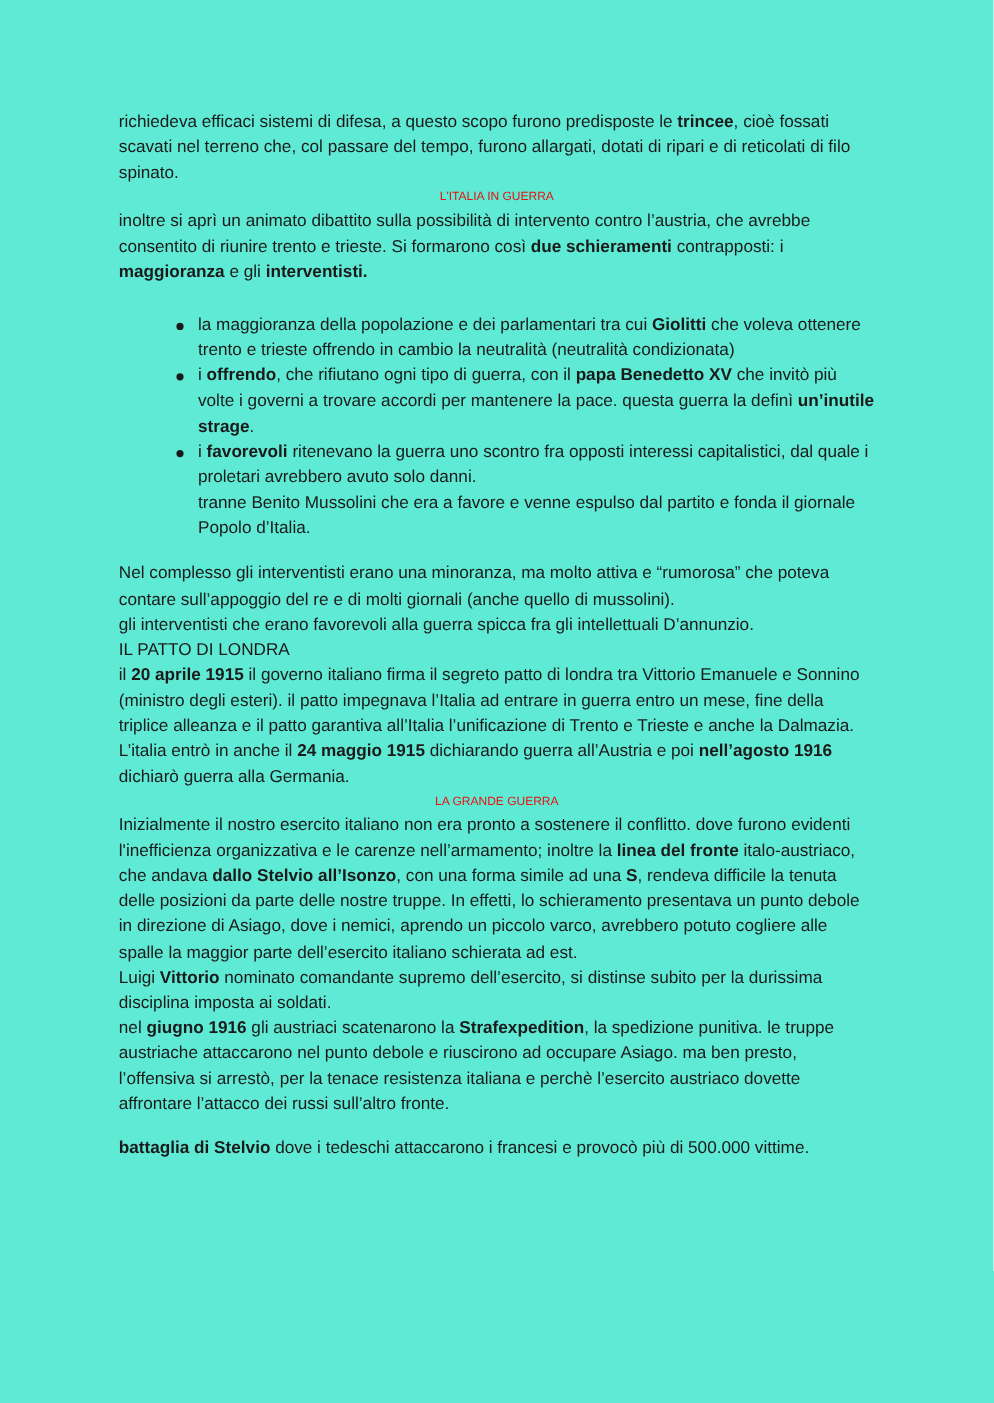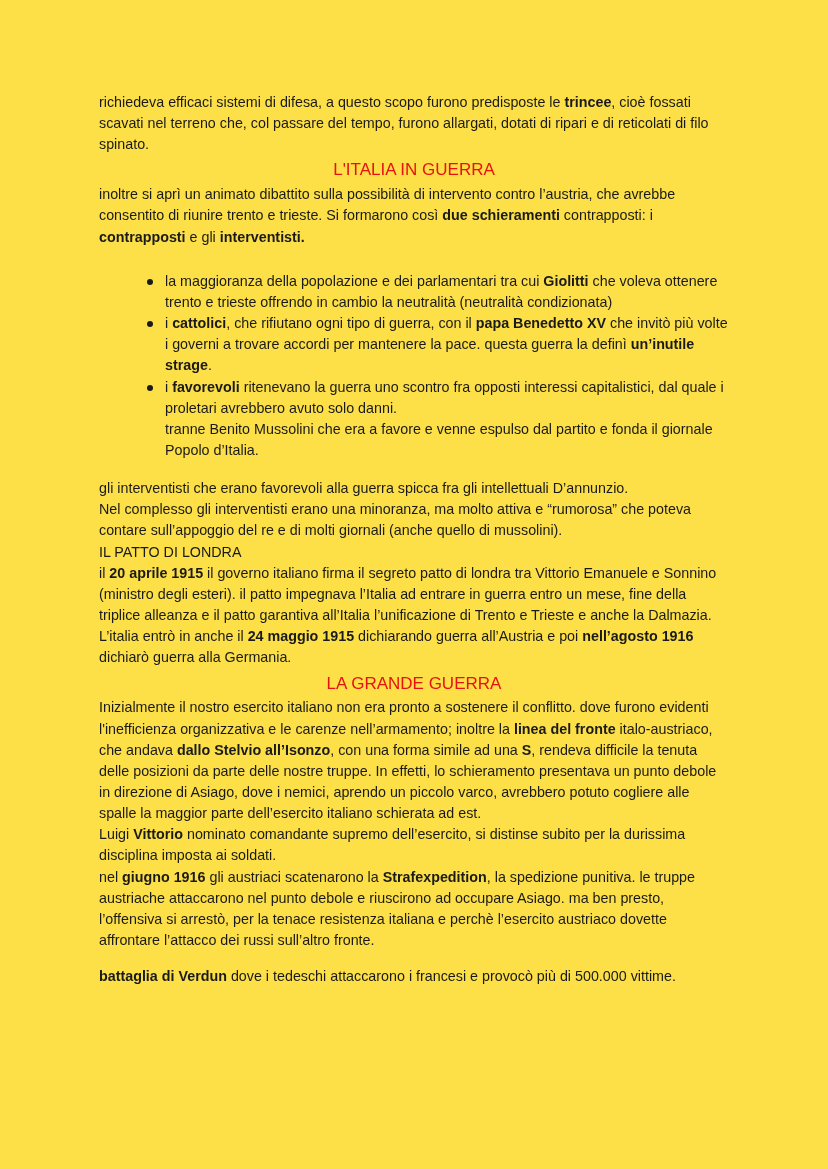--- a/index.html
+++ b/index.html
@@ -12,40 +12,40 @@
     height: 1169px;
     font-family: "Liberation Sans", sans-serif;
     color: #000000;
   }
   .page {
     position: relative;
     width: 828px;
     height: 1169px;
     box-sizing: border-box;
     padding: 92px 99px 0 99px;
-    background: #fde047;
+    background: #5eead4;
   }
   .doc {
     width: 630px;
     font-size: 14.3px;
     line-height: 1.48;
     color: #1a1a1a;
   }
   p {
     margin: 0;
   }
   .para {
     margin: 0 0 0 0;
     text-align: left;
   }
   .heading-red {
     color: #e8110f;
     text-align: center;
     margin: 3px 0 2px 0;
-    font-size: 17px;
+    font-size: 10px;
     line-height: 1.4;
   }
   .spacer-md { height: 15px; }
   .spacer-lg { height: 17px; }
   b, .b { font-weight: bold; }
   ul.bullets {
     margin: 8px 0 0 0;
     padding-left: 48px;
     list-style: none;
   }
@@ -69,49 +69,49 @@
 <body>
 
 <div class="page">
   <div class="doc">
 
     <p class="para"><span>richiedeva efficaci sistemi di difesa, a questo scopo furono predisposte le </span><b>trincee</b><span>, cioè fossati scavati nel terreno che, col passare del tempo, furono allargati, dotati di ripari e di reticolati di filo spinato.</span></p>
 
     <p class="heading-red">L'ITALIA IN GUERRA</p>
 
 
-    <p class="para"><span>inoltre si aprì un animato dibattito sulla possibilità di intervento contro l’austria, che avrebbe consentito di riunire trento e trieste. Si formarono così </span><b>due schieramenti</b><span> contrapposti: i </span><b>contrapposti</b><span> e gli </span><b>interventisti.</b></p>
+    <p class="para"><span>inoltre si aprì un animato dibattito sulla possibilità di intervento contro l’austria, che avrebbe consentito di riunire trento e trieste. Si formarono così </span><b>due schieramenti</b><span> contrapposti: i </span><b>maggioranza</b><span> e gli </span><b>interventisti.</b></p>
 
     <div class="spacer-md"></div>
 
 
     <ul class="bullets">
       <li><span>la maggioranza della popolazione e dei parlamentari tra cui </span><b>Giolitti</b><span> che voleva ottenere trento e trieste offrendo in cambio la neutralità (neutralità condizionata)</span></li>
-      <li><span>i </span><b>cattolici</b><span>, che rifiutano ogni tipo di guerra, con il </span><b>papa Benedetto XV</b><span> che invitò più volte i governi a trovare accordi per mantenere la pace. questa guerra la definì </span><b>un’inutile strage</b><span>.</span></li>
+      <li><span>i </span><b>offrendo</b><span>, che rifiutano ogni tipo di guerra, con il </span><b>papa Benedetto XV</b><span> che invitò più volte i governi a trovare accordi per mantenere la pace. questa guerra la definì </span><b>un’inutile strage</b><span>.</span></li>
       <li><span>i </span><b>favorevoli</b><span> ritenevano la guerra uno scontro fra opposti interessi capitalistici, dal quale i proletari avrebbero avuto solo danni.</span><br><span>tranne Benito Mussolini che era a favore e venne espulso dal partito e fonda il giornale Popolo d’Italia.</span></li>
     </ul>
 
     <div class="spacer-lg"></div>
 
+    <p class="para"><span>Nel complesso gli interventisti erano una minoranza, ma molto attiva e “rumorosa” che poteva contare sull’appoggio del re e di molti giornali (anche quello di mussolini).</span></p>
+
     <p class="para"><span>gli interventisti che erano favorevoli alla guerra spicca fra gli intellettuali D’annunzio.</span></p>
-
-    <p class="para"><span>Nel complesso gli interventisti erano una minoranza, ma molto attiva e “rumorosa” che poteva contare sull’appoggio del re e di molti giornali (anche quello di mussolini).</span></p>
 
     <p class="para"><span>IL PATTO DI LONDRA</span></p>
 
     <p class="para"><span>il </span><b>20 aprile 1915</b><span> il governo italiano firma il segreto patto di londra tra Vittorio Emanuele e Sonnino (ministro degli esteri). il patto impegnava l’Italia ad entrare in guerra entro un mese, fine della triplice alleanza e il patto garantiva all’Italia l’unificazione di Trento e Trieste e anche la Dalmazia.</span></p>
 
     <p class="para"><span>L’italia entrò in anche il </span><b>24 maggio 1915</b><span> dichiarando guerra all’Austria e poi </span><b>nell’agosto 1916</b><span> dichiarò guerra alla Germania.</span></p>
 
     <p class="heading-red">LA GRANDE GUERRA</p>
 
     <p class="para"><span> Inizialmente il nostro esercito italiano non era pronto a sostenere il conflitto. dove furono evidenti l'inefficienza organizzativa e le carenze nell’armamento; inoltre la </span><b>linea del fronte</b><span> italo-austriaco, che andava </span><b>dallo Stelvio all’Isonzo</b><span>, con una forma simile ad una </span><b>S</b><span>, rendeva difficile la tenuta delle posizioni da parte delle nostre truppe. In effetti, lo schieramento presentava un punto debole in direzione di Asiago, dove i nemici, aprendo un piccolo varco, avrebbero potuto cogliere alle spalle la maggior parte dell’esercito italiano schierata ad est.</span></p>
 
     <p class="para"><span>Luigi </span><b>Vittorio</b><span> nominato comandante supremo dell’esercito, si distinse subito per la durissima disciplina imposta ai soldati.</span></p>
 
     <p class="para"><span>nel </span><b>giugno 1916</b><span> gli austriaci scatenarono la </span><b>Strafexpedition</b><span>, la spedizione punitiva. le truppe austriache attaccarono nel punto debole e riuscirono ad occupare Asiago. ma ben presto, l’offensiva si arrestò, per la tenace resistenza italiana e perchè l’esercito austriaco dovette affrontare l’attacco dei russi sull’altro fronte.</span></p>
 
     <div class="spacer-md"></div>
 
-    <p class="para"><b>battaglia di Verdun</b><span> dove i tedeschi attaccarono i francesi e provocò più di 500.000 vittime.</span></p>
+    <p class="para"><b>battaglia di Stelvio</b><span> dove i tedeschi attaccarono i francesi e provocò più di 500.000 vittime.</span></p>
 
   </div>
 </div>
 
 </body></html>

